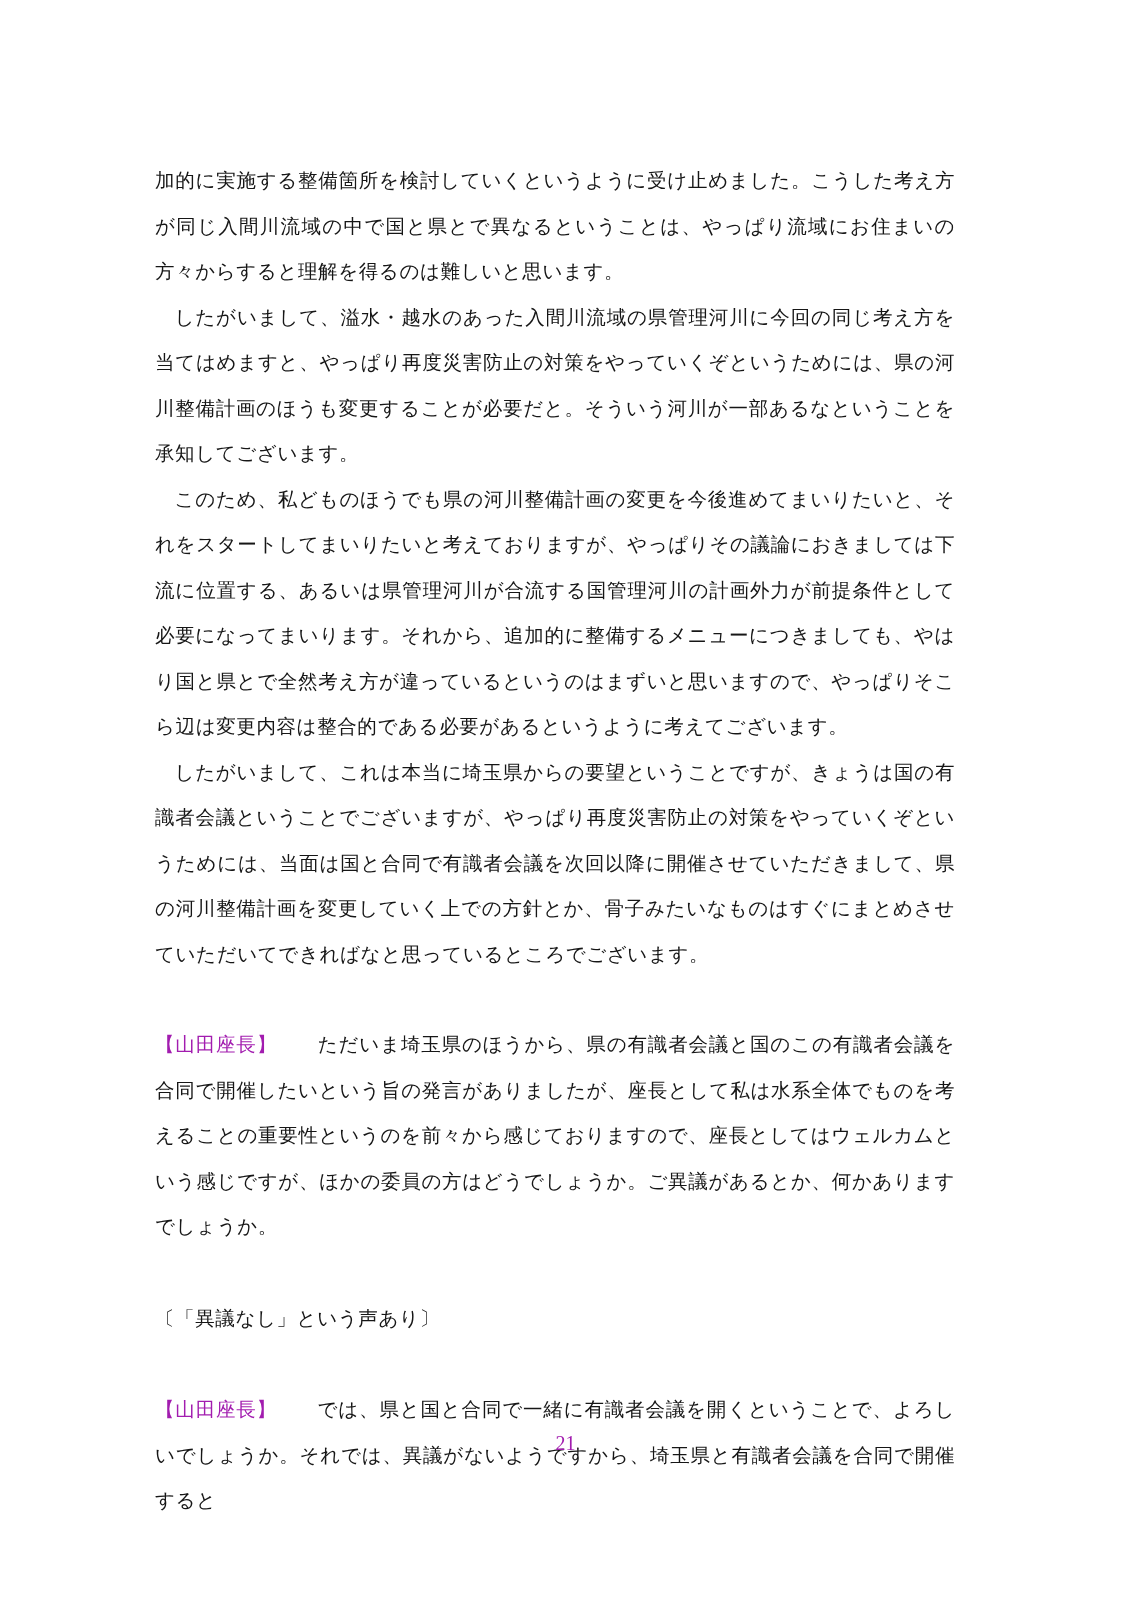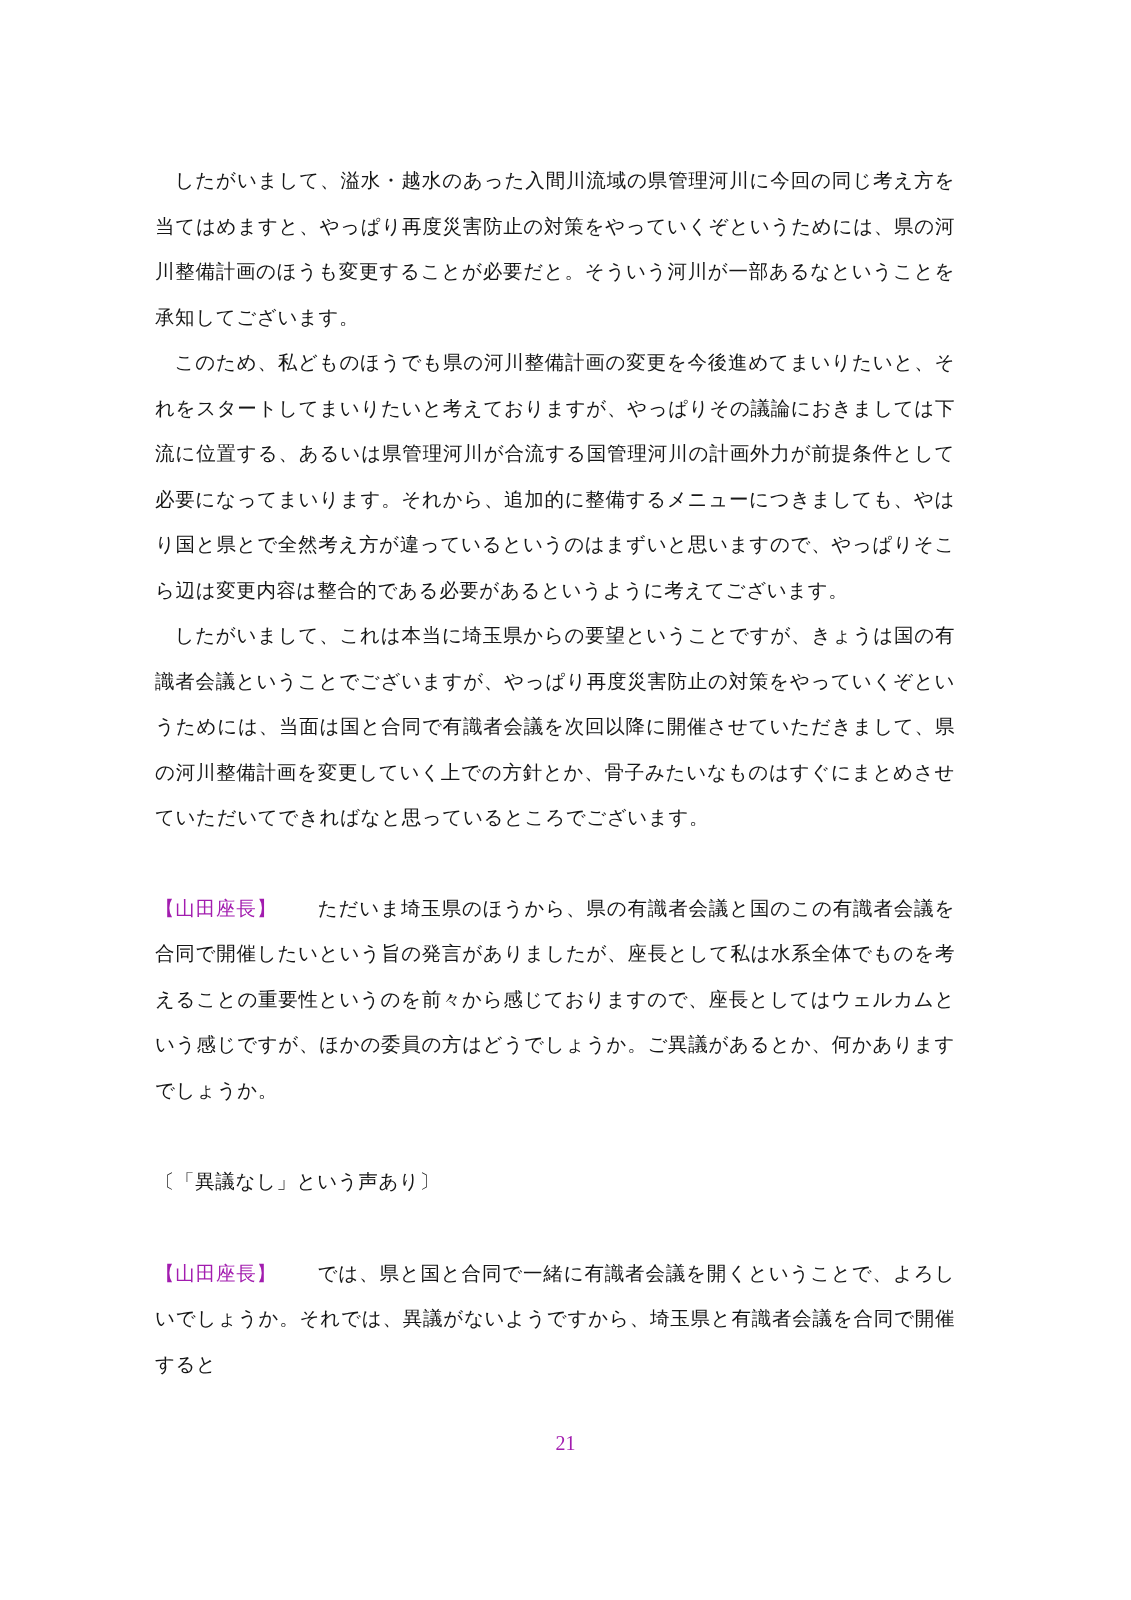--- a/index.html
+++ b/index.html
@@ -56,20 +56,21 @@
     font-size: 20px;
     color: #a21caf;
   }
 </style>
 </head>
 <body>
 
 <div class="page">
   <div class="content">
 
+    <p>加的に実施する整備箇所を検討していくというように受け止めました。こうした考え方が同じ入間川流域の中で国と県とで異なるということは、やっぱり流域にお住まいの方々からすると理解を得るのは難しいと思います。</p>
 
     <p class="indent">したがいまして、溢水・越水のあった入間川流域の県管理河川に今回の同じ考え方を当てはめますと、やっぱり再度災害防止の対策をやっていくぞというためには、県の河川整備計画のほうも変更することが必要だと。そういう河川が一部あるなということを承知してございます。</p>
 
     <p class="indent">このため、私どものほうでも県の河川整備計画の変更を今後進めてまいりたいと、それをスタートしてまいりたいと考えておりますが、やっぱりその議論におきましては下流に位置する、あるいは県管理河川が合流する国管理河川の計画外力が前提条件として必要になってまいります。それから、追加的に整備するメニューにつきましても、やはり国と県とで全然考え方が違っているというのはまずいと思いますので、やっぱりそこら辺は変更内容は整合的である必要があるというように考えてございます。</p>
 
     <p class="indent">したがいまして、これは本当に埼玉県からの要望ということですが、きょうは国の有識者会議ということでございますが、やっぱり再度災害防止の対策をやっていくぞというためには、当面は国と合同で有識者会議を次回以降に開催させていただきまして、県の河川整備計画を変更していく上での方針とか、骨子みたいなものはすぐにまとめさせていただいてできればなと思っているところでございます。</p>
 
 
     <div class="gap-small"></div>
 

